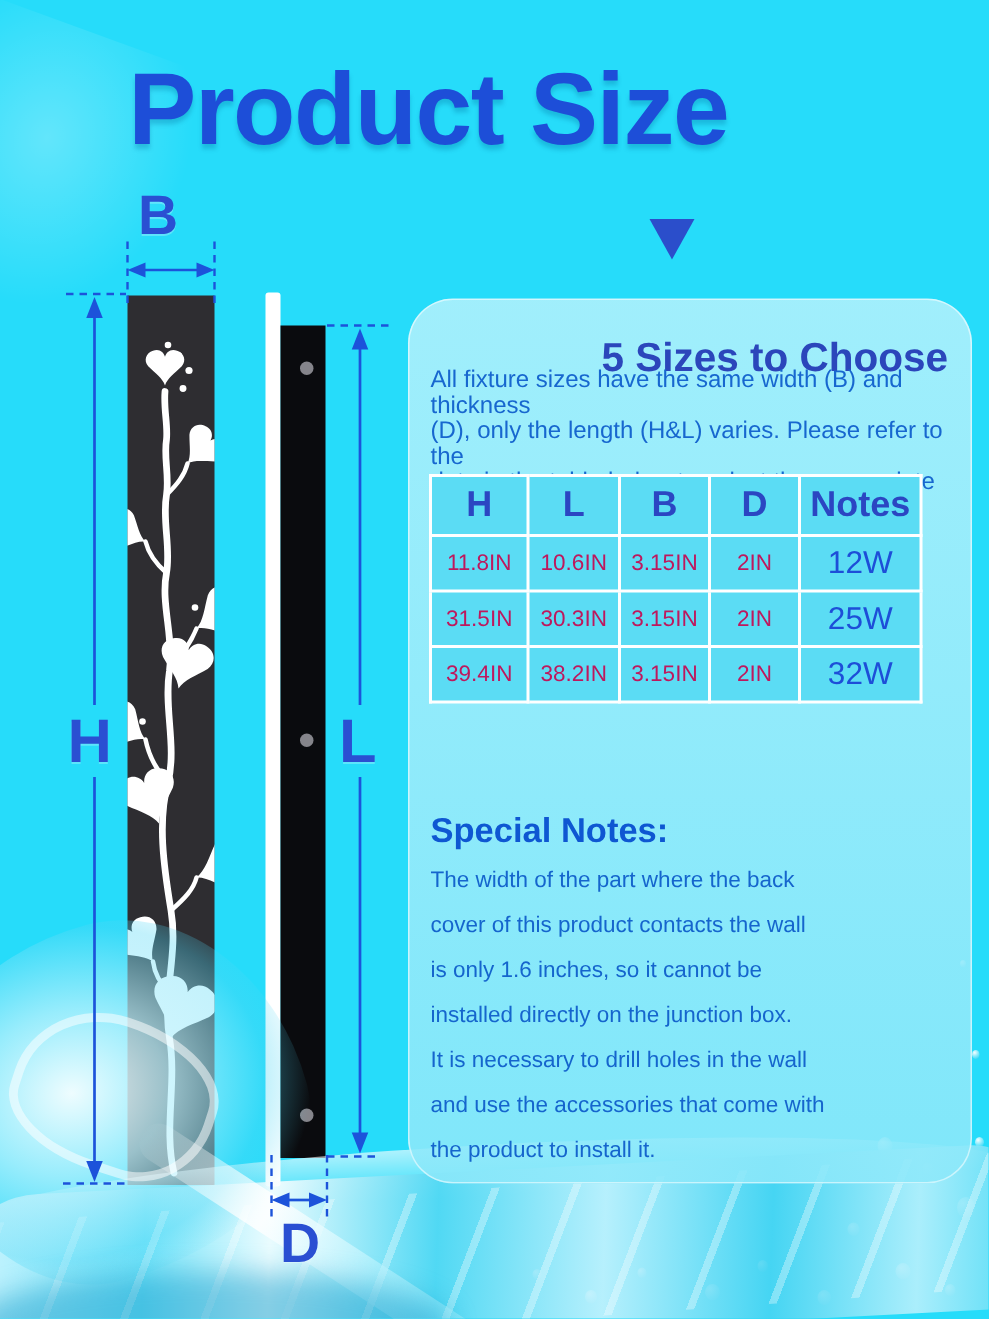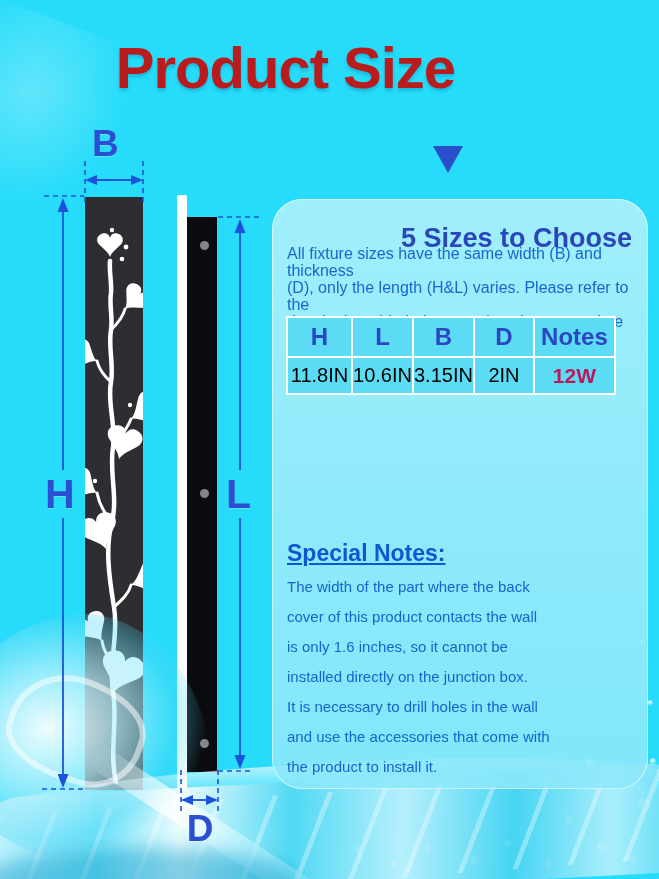--- a/index.html
+++ b/index.html
@@ -4,21 +4,21 @@
 <style>
   html,body{margin:0;padding:0;}
   body{
     width:659px;height:879px;position:relative;overflow:hidden;
     background:#26dcfa;
     font-family:"Liberation Sans", sans-serif;
   }
   
   .title{
     position:absolute;left:0;top:34px;width:571px;text-align:center;
-    font-size:58px;font-weight:bold;letter-spacing:-1px;color:#b91c1c;
+    font-size:68px;font-weight:bold;letter-spacing:-1px;color:#1d4ed8;
     text-shadow:0 3px 3px rgba(0,110,160,.30);
     z-index:6;
   }
   
   .front-bar{
     position:absolute;left:85px;top:197px;width:58px;height:593px;
     background:#2e2d31;z-index:2;
   }
   .side-strip{
     position:absolute;left:177px;top:195px;width:10px;height:596px;
@@ -67,28 +67,28 @@
     position:absolute;left:14px;top:117px;border-collapse:collapse;
   }
   .size-table th,.size-table td{
     border:2.5px solid #ffffff;background:#5bdcf4;text-align:center;
     padding:0;
   }
   .size-table th{
     height:38px;font-size:24px;font-weight:bold;color:#2b46c2;
   }
   .size-table td{
-    height:35px;font-size:20px;color:#000000;font-weight:normal;
+    height:35px;font-size:15px;color:#be185d;font-weight:normal;
   }
   .size-table td.watt{
-    font-size:21px;font-weight:bold;color:#be185d;
+    font-size:21px;font-weight:normal;color:#1d4ed8;
   }
   .notes-heading{
     position:absolute;left:15px;top:341px;margin:0;
-    font-size:23px;font-weight:bold;color:#0e57d2;text-decoration:underline;
+    font-size:23px;font-weight:bold;color:#0e57d2;
   }
   .notes-body{
     position:absolute;left:15px;top:373px;width:356px;
     font-size:15px;line-height:30px;color:#1565cd;
     white-space:pre-line;
   }
   
   .water{position:absolute;left:0;top:0;width:659px;height:879px;z-index:3;pointer-events:none;}
   .wave-main{
     position:absolute;left:-12px;top:780px;width:690px;height:110px;
@@ -248,20 +248,34 @@
         </tr>
       </thead>
     <tbody>
         <tr>
           <td>11.8IN</td>
           <td>10.6IN</td>
           <td>3.15IN</td>
           <td>2IN</td>
           <td class="watt">12W</td>
         </tr>
+        <tr>
+          <td>31.5IN</td>
+          <td>30.3IN</td>
+          <td>3.15IN</td>
+          <td>2IN</td>
+          <td class="watt">25W</td>
+        </tr>
+        <tr>
+          <td>39.4IN</td>
+          <td>38.2IN</td>
+          <td>3.15IN</td>
+          <td>2IN</td>
+          <td class="watt">32W</td>
+        </tr>
       </tbody>
   </table>
   <h3 class="notes-heading">Special Notes:</h3>
   <div class="notes-body">The width of the part where the back
 cover of this product contacts the wall
 is only 1.6 inches, so it cannot be
 installed directly on the junction box.
 It is necessary to drill holes in the wall
 and use the accessories that come with
 the product to install it.</div>

